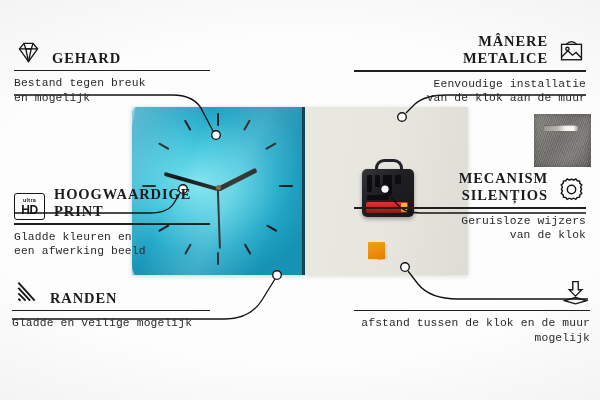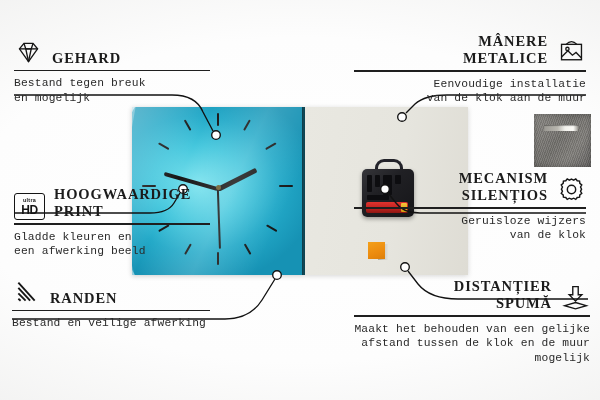--- a/index.html
+++ b/index.html
@@ -214,21 +214,21 @@
         <path d="M7 5 L25 25" stroke-width="2.1"></path>
         <path d="M7 11 L20 25" stroke-width="2.1"></path>
         <path d="M7 17 L15 25" stroke-width="2.1"></path>
         <path d="M7 23 L9.5 25" stroke-width="2.1"></path>
       </svg>
       <div>
         <div class="co-title">RANDEN</div>
       </div>
     </div>
     <div class="co-rule" style="width:198px;"></div>
-    <div class="co-sub">Bestand en veilige afwerking</div>
+    <div class="co-sub">Gladde en veilige mogelijk</div>
   </div>
 
   <div class="callout right" style="left:354px;top:33px;">
     <div class="co-head">
       <div>
         <div class="co-title">MÂNERE</div>
         <div class="co-title">METALICE</div>
       </div>
       <svg class="ico" viewBox="0 0 32 32">
         <path d="M10 7 Q16 1 22 7" stroke-width="1.3"></path>
@@ -253,27 +253,22 @@
         <circle cx="16" cy="16" r="4.6" stroke-width="1.6"></circle>
       </svg>
     </div>
     <div class="co-rule" style="width:232px;"></div>
     <div class="co-sub">Geruisloze wijzers</div>
     <div class="co-sub">van de klok</div>
   </div>
 
   <div class="callout right" style="left:354px;top:278px;width:236px;">
     <div class="co-head">
-      <div>
-        <div class="co-title">DISTANȚIER</div>
-        <div class="co-title">SPUMĂ</div>
-      </div>
       <svg class="ico" viewBox="0 0 32 32">
         <path d="M13 4 H19 V13 H23 L16 20 L9 13 H13 Z" stroke-width="1.5"></path>
         <path d="M16 21.5 L28 25 L16 28.5 L4 25 Z" stroke-width="1.5"></path>
       </svg>
     </div>
     <div class="co-rule" style="width:236px;"></div>
-    <div class="co-sub">Maakt het behouden van een gelijke</div>
     <div class="co-sub">afstand tussen de klok en de muur mogelijk</div>
   </div>
 
 </div>
 
 </body></html>

